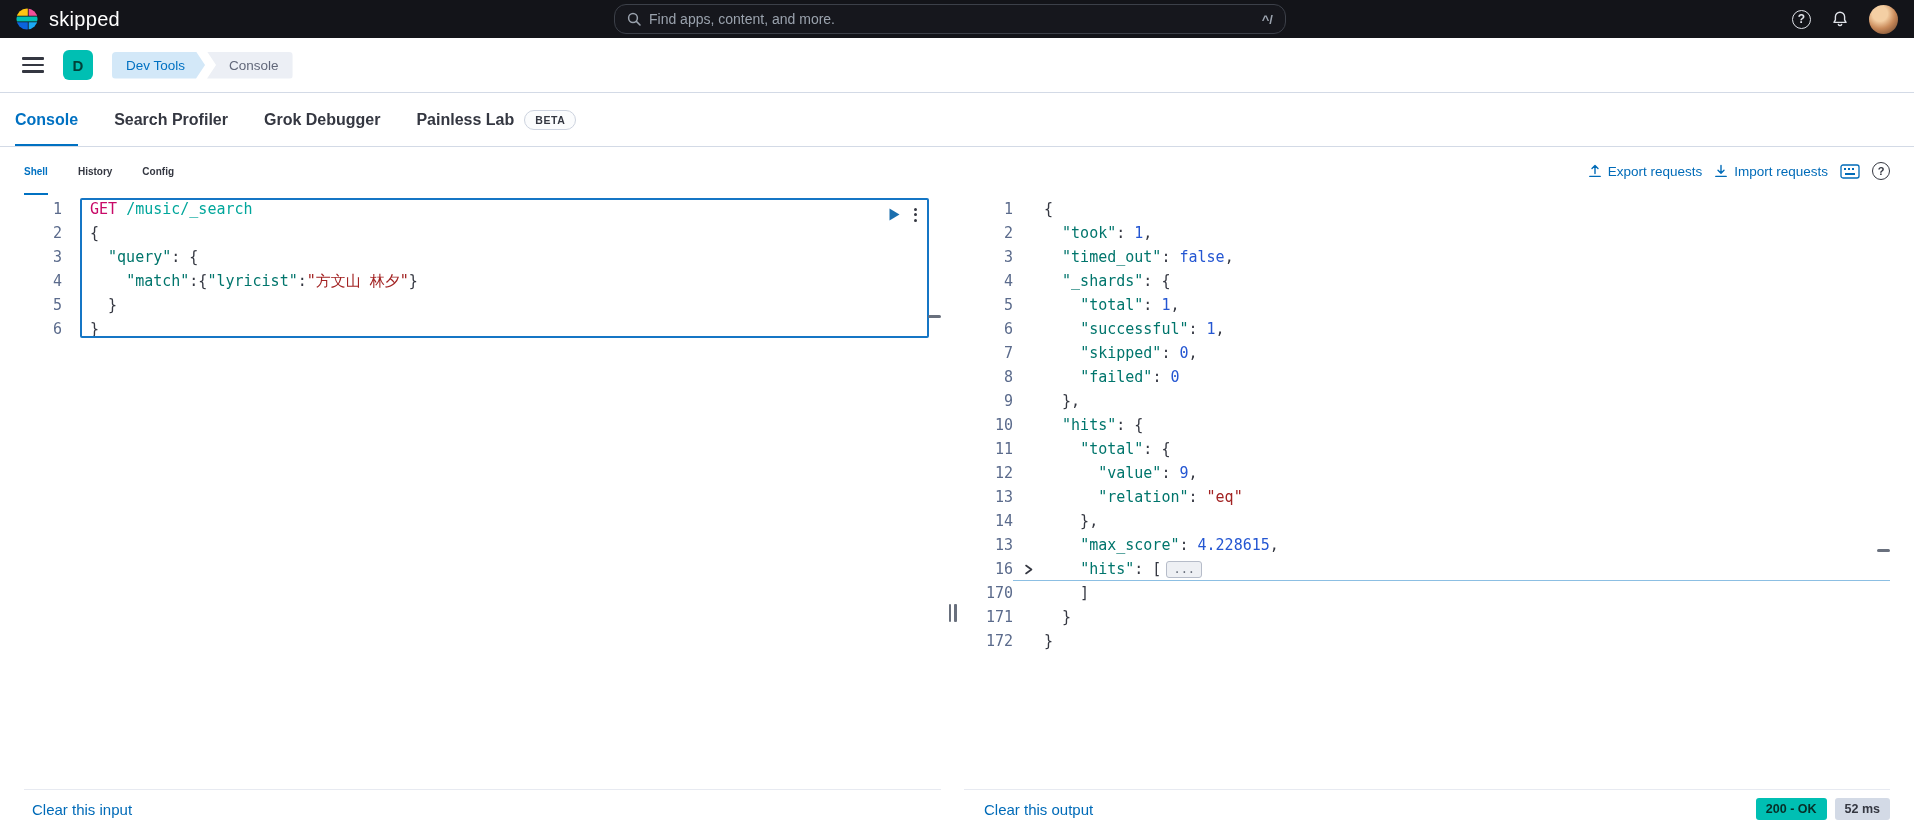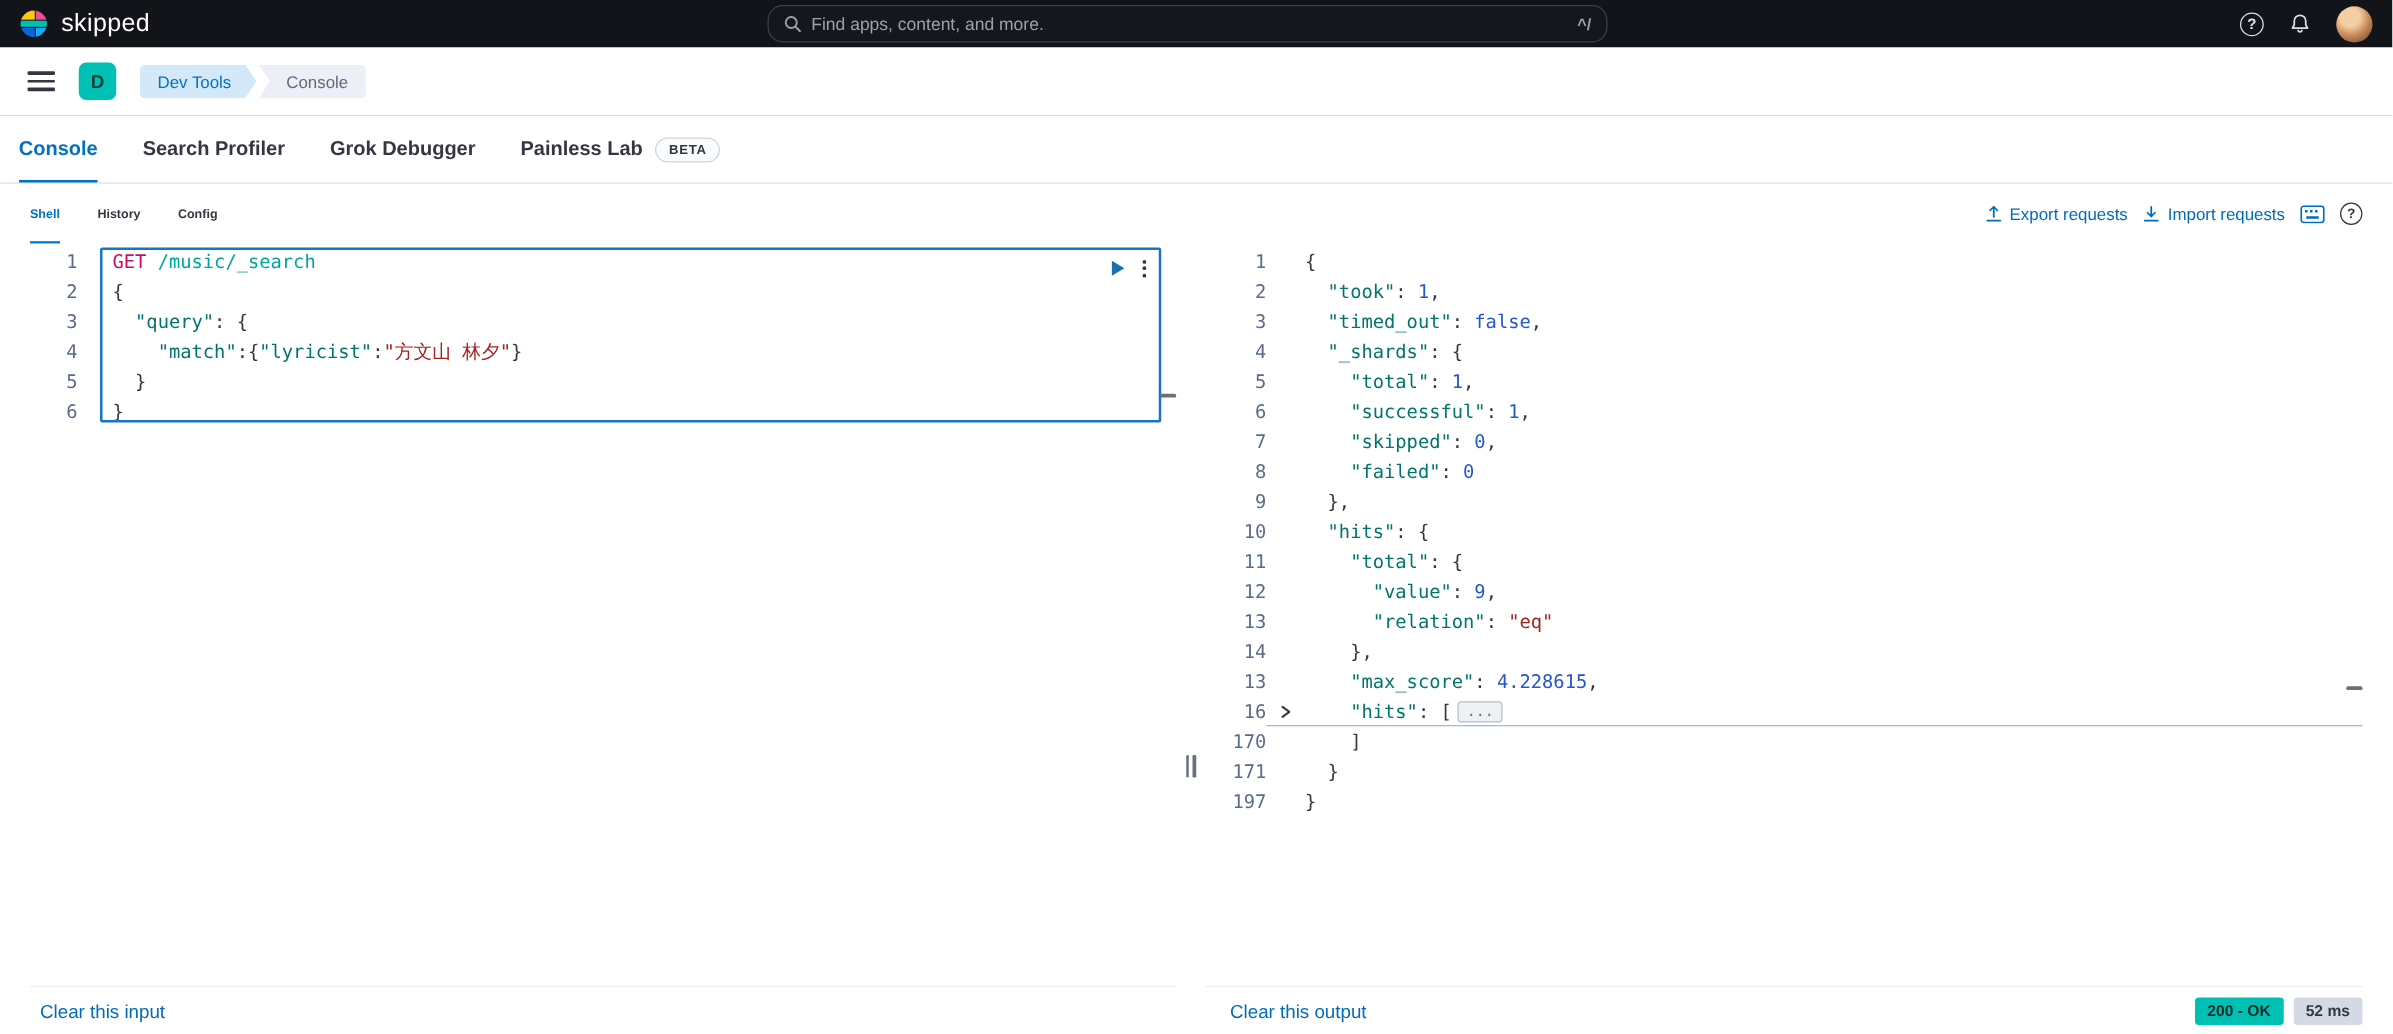--- a/index.html
+++ b/index.html
@@ -288,21 +288,21 @@
           <div class="crow"><span class="gut">11</span><span class="foldw"></span><span class="codetext"><span class="tk-p">    </span><span class="tk-k">"total"</span><span class="tk-p">: {</span></span></div>
           <div class="crow"><span class="gut">12</span><span class="foldw"></span><span class="codetext"><span class="tk-p">      </span><span class="tk-k">"value"</span><span class="tk-p">: </span><span class="tk-n">9</span><span class="tk-p">,</span></span></div>
           <div class="crow"><span class="gut">13</span><span class="foldw"></span><span class="codetext"><span class="tk-p">      </span><span class="tk-k">"relation"</span><span class="tk-p">: </span><span class="tk-s">"eq"</span></span></div>
           <div class="crow"><span class="gut">14</span><span class="foldw"></span><span class="codetext"><span class="tk-p">    },</span></span></div>
           <div class="crow"><span class="gut">13</span><span class="foldw"></span><span class="codetext"><span class="tk-p">    </span><span class="tk-k">"max_score"</span><span class="tk-p">: </span><span class="tk-n">4.228615</span><span class="tk-p">,</span></span></div>
           <div class="crow active"><span class="gut">16</span><span class="foldw"><svg width="11" height="11" viewBox="0 0 11 11">
                 <path d="M3 1.5 8.5 5.5 3 9.5" fill="none" stroke="#343741" stroke-width="1.6" stroke-linecap="round" stroke-linejoin="round"></path>
               </svg></span><span class="codetext"><span class="tk-p">    </span><span class="tk-k">"hits"</span><span class="tk-p">: [</span><span class="foldpill">...</span></span></div>
           <div class="crow"><span class="gut">170</span><span class="foldw"></span><span class="codetext"><span class="tk-p">    ]</span></span></div>
           <div class="crow"><span class="gut">171</span><span class="foldw"></span><span class="codetext"><span class="tk-p">  }</span></span></div>
-          <div class="crow"><span class="gut">197</span><span class="foldw"></span><span class="codetext"><span class="tk-p">}</span></span></div>
+          <div class="crow"><span class="gut">172</span><span class="foldw"></span><span class="codetext"><span class="tk-p">}</span></span></div>
         </div>
       <div class="scroll-dash"></div>
     </section>
 
   </div>
 
   <div class="footer">
     <a class="clearlink clear-input">Clear this input</a>
     <a class="clearlink clear-output">Clear this output</a>
     <div class="badges">

